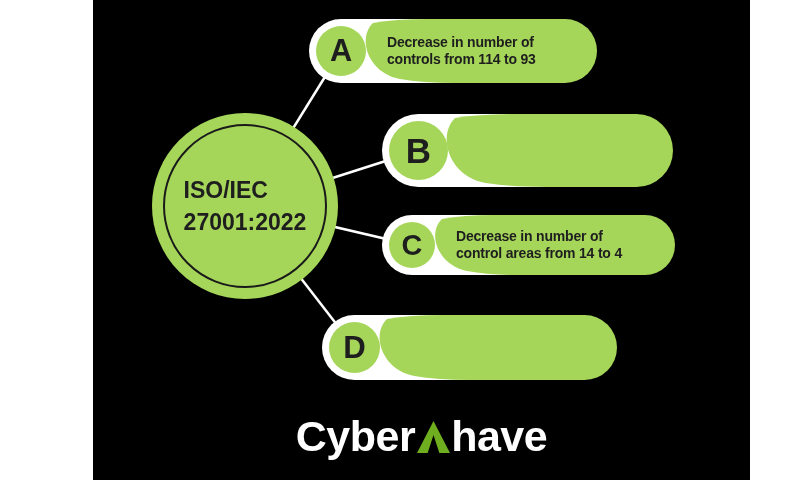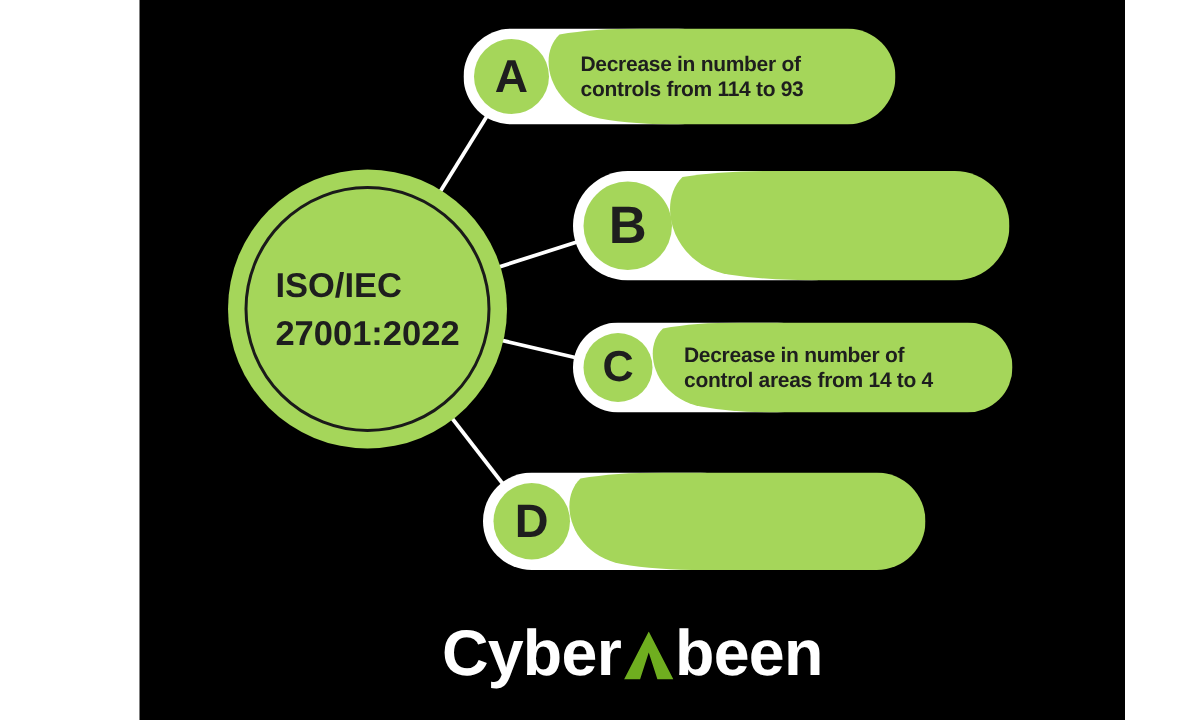--- a/index.html
+++ b/index.html
@@ -115,15 +115,15 @@
     <span class="badge">D</span>
   </div>
 
   <div class="logo">
     <span>Cyber</span>
     <span class="arrow-wrap">
       <svg width="33" height="32" viewBox="0 0 34 33">
         <path class="arrow-path" d="M17 0 L34 33 L23 33 L17 14.5 L11 33 L0 33 Z" fill="#6fae1f"></path>
       </svg>
     </span>
-    <span>been</span>
+    <span>have</span>
   </div>
 </div>
 
 </body></html>

